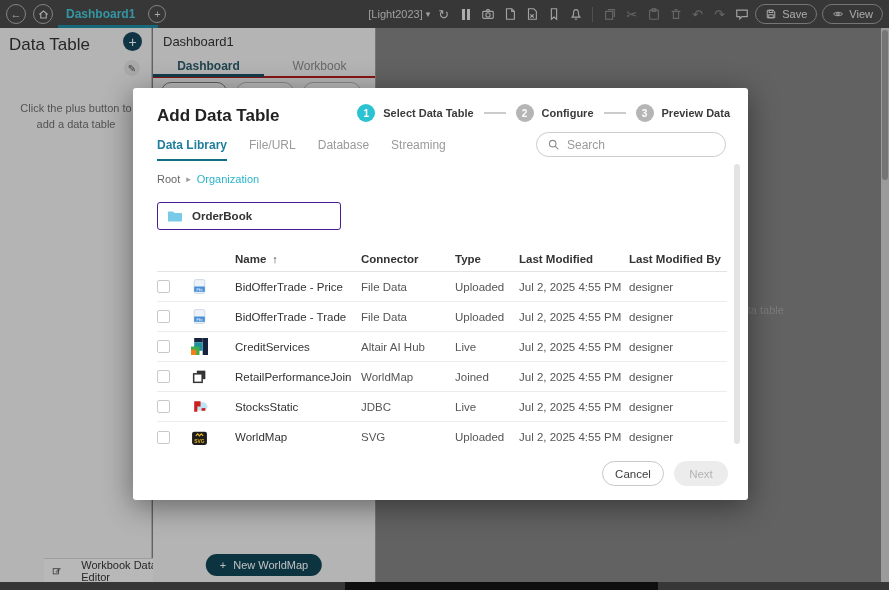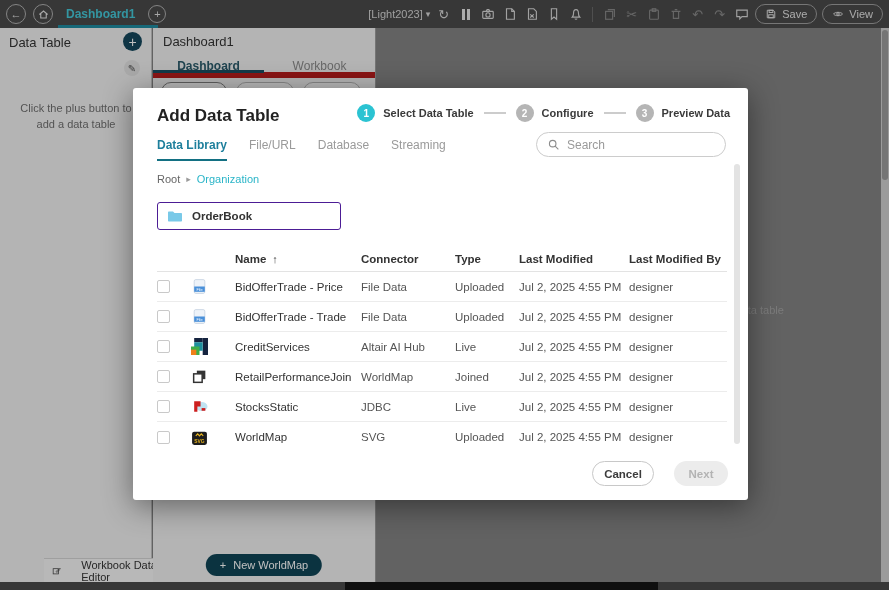--- a/index.html
+++ b/index.html
@@ -21,34 +21,34 @@
   .tbi.dis { color:#8a8a8a; }
   .pause { display:flex; gap:2.5px; }
   .pause i { display:block; width:2.5px; height:11px; background:#e6e6e6; }
   .tb-div { width:1px; height:15px; background:#6a6a6a; margin:0 3px; }
   .pill-btn { height:20px; border:1px solid #9e9e9e; border-radius:11px; display:flex; align-items:center; gap:5px;
     padding:0 9px; color:#e3e3e3; font-size:11px; }
   .pill-btn svg { width:12px; height:12px; }
 
   
   .sidebar { position:absolute; left:0; top:28px; width:152px; height:554px; background:#f1f1f1; border-right:1px solid #c2c2c2; z-index:1; }
-  .sb-title { position:absolute; left:9px; top:7px; font-size:13px; color:#333; }
+  .sb-title { position:absolute; left:9px; top:7px; font-size:17px; color:#333; }
   .sb-plus { position:absolute; right:9px; top:4px; width:19px; height:19px; border-radius:50%; background:#15475c;
     color:#fff; font-size:14px; display:flex; align-items:center; justify-content:center; }
   .sb-pencil { position:absolute; right:11px; top:32px; width:16px; height:16px; border-radius:50%; background:#e2e2e2;
     color:#555; font-size:10px; display:flex; align-items:center; justify-content:center; }
   .sb-hint { position:absolute; left:12px; top:73px; width:128px; text-align:center; font-size:11px; color:#6f6f6f; line-height:1.45; }
   .sb-footer { position:absolute; left:0; bottom:0; width:100%; height:24px; background:#f6f6f6; border-top:1px solid #d4d4d4;
     display:flex; align-items:center; gap:20px; padding:0 8px; font-size:11px; color:#333;margin-left:44px; }
   .sb-footer svg { width:12px; height:12px; }
 
   
   .mainpanel { position:absolute; left:153px; top:28px; width:223px; height:554px; background:#f1f1f1; border-right:1px solid #9c9c9c; z-index:1; }
   .mp-title { position:absolute; left:10px; top:6px; font-size:13px; color:#333; }
-  .mp-tabs { position:absolute; left:0; top:26px; width:100%; height:24px; display:flex; border-bottom:6px solid #b91c1c; }
+  .mp-tabs { position:absolute; left:0; top:26px; width:100%; height:24px; display:flex; border-bottom:2px solid #b91c1c; }
   .mp-tab { flex:1; text-align:center; font-size:12px; padding-top:5px; color:#8a8a8a; position:relative; }
   .mp-tab.active { color:#2b5b6b; font-weight:bold; }
   .mp-tab.active::after { content:""; position:absolute; left:0; right:0; bottom:-1px; height:3px; background:#1b4f63; }
   .mp-pills { position:absolute; left:8px; top:54px; display:flex; gap:9px; }
   .mp-pill { height:20px; border:1px solid #b5b5b5; border-radius:10px; background:#f7f7f7; }
   .mp-pill.first { border-color:#7e7e7e; }
   .mp-newparam { position:absolute; left:50%; transform:translateX(-50%); bottom:6px; height:22px; background:#0f4456;
     border-radius:12px; color:#fff; font-size:11px; display:flex; align-items:center; gap:7px; padding:0 14px; white-space:nowrap; }
 
   
@@ -97,21 +97,21 @@
   .trow { display:grid; grid-template-columns:34px 44px 126px 94px 64px 110px 1fr; align-items:center; height:30px;
     border-bottom:1px solid #ececec; font-size:11.5px; color:#555; }
   .trow.head { height:26px; font-weight:bold; color:#333; border-bottom:1px solid #e3e3e3; }
   .cell-name { color:#333; }
   .chk { width:13px; height:13px; border:1px solid #c9c9c9; border-radius:2px; background:#fff; }
   .row-icon { width:17px; height:17px; display:block; }
   .sort-arrow { font-size:11px; font-weight:normal; color:#444; margin-left:6px; }
 
   .md-scroll { position:absolute; right:8px; top:76px; width:6px; height:280px; background:#e3e3e3; border-radius:3px; }
 
-  .md-footer { position:absolute; right:20px; bottom:14px; display:flex; gap:20px;font-weight:bold; }
+  .md-footer { position:absolute; right:20px; bottom:14px; display:flex; gap:10px; }
   .btn-cancel { width:62px; height:25px; border:1px solid #c8c8c8; border-radius:13px; background:#fff; color:#3c3c3c;
     font-size:11.5px; display:flex; align-items:center; justify-content:center; }
   .btn-next { width:54px; height:25px; border:none; border-radius:13px; background:#ececec; color:#b3b3b3;
     font-size:11.5px; display:flex; align-items:center; justify-content:center; }
 </style>
 </head>
 <body>
 
 <div class="topbar">
   <div class="tb-left">

